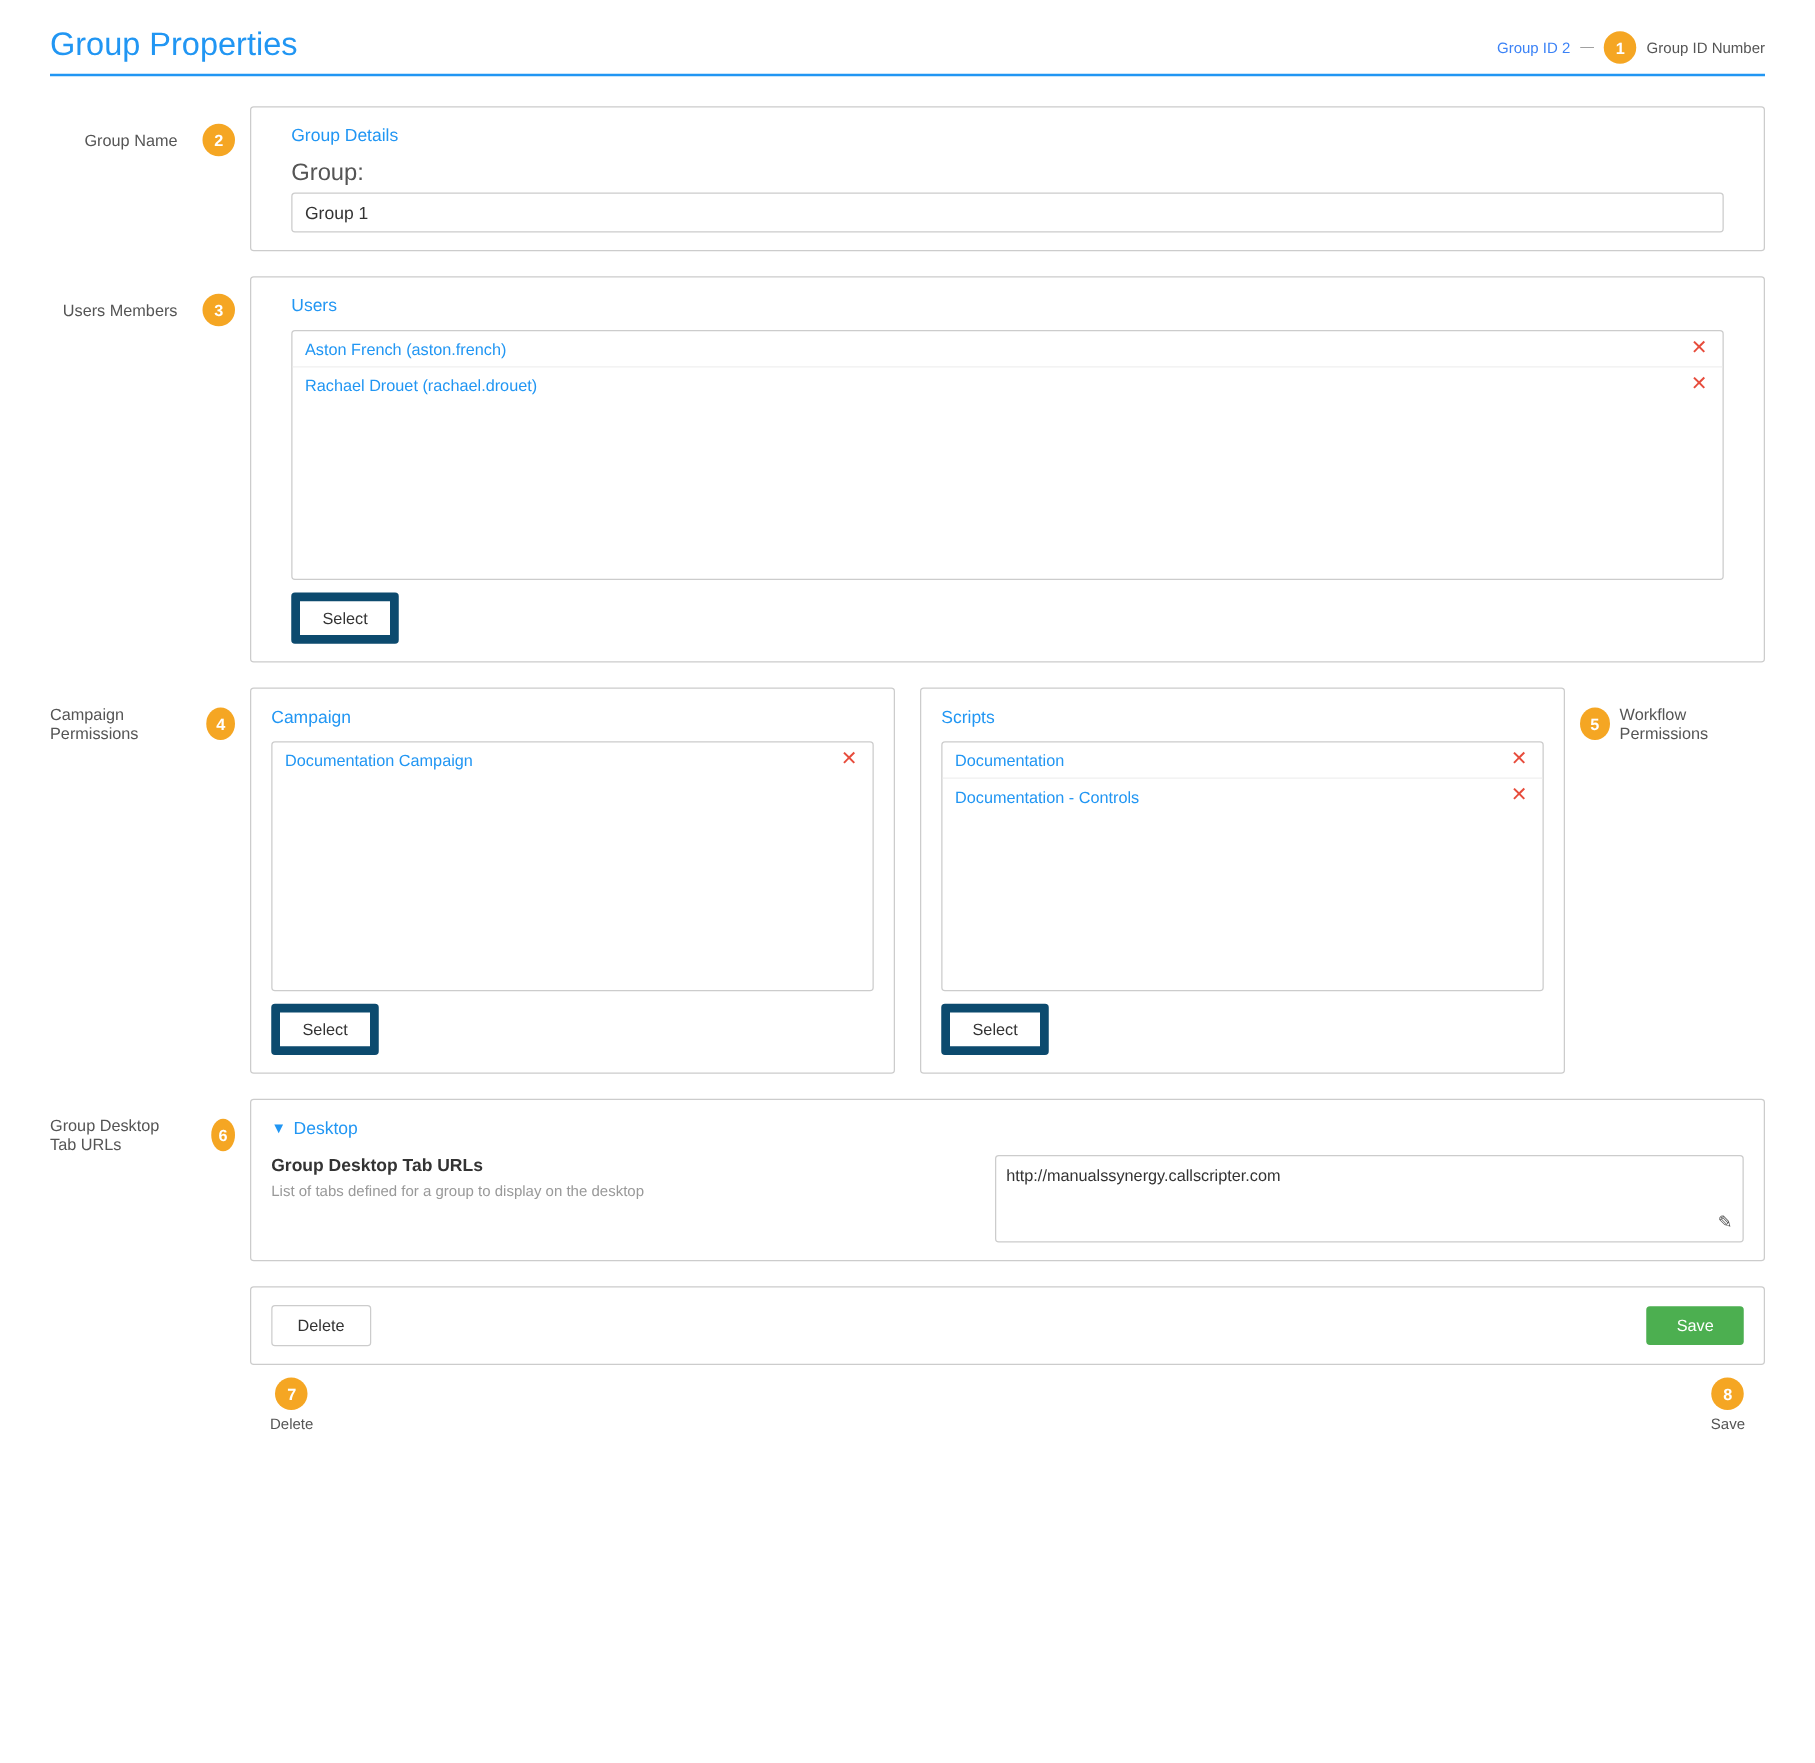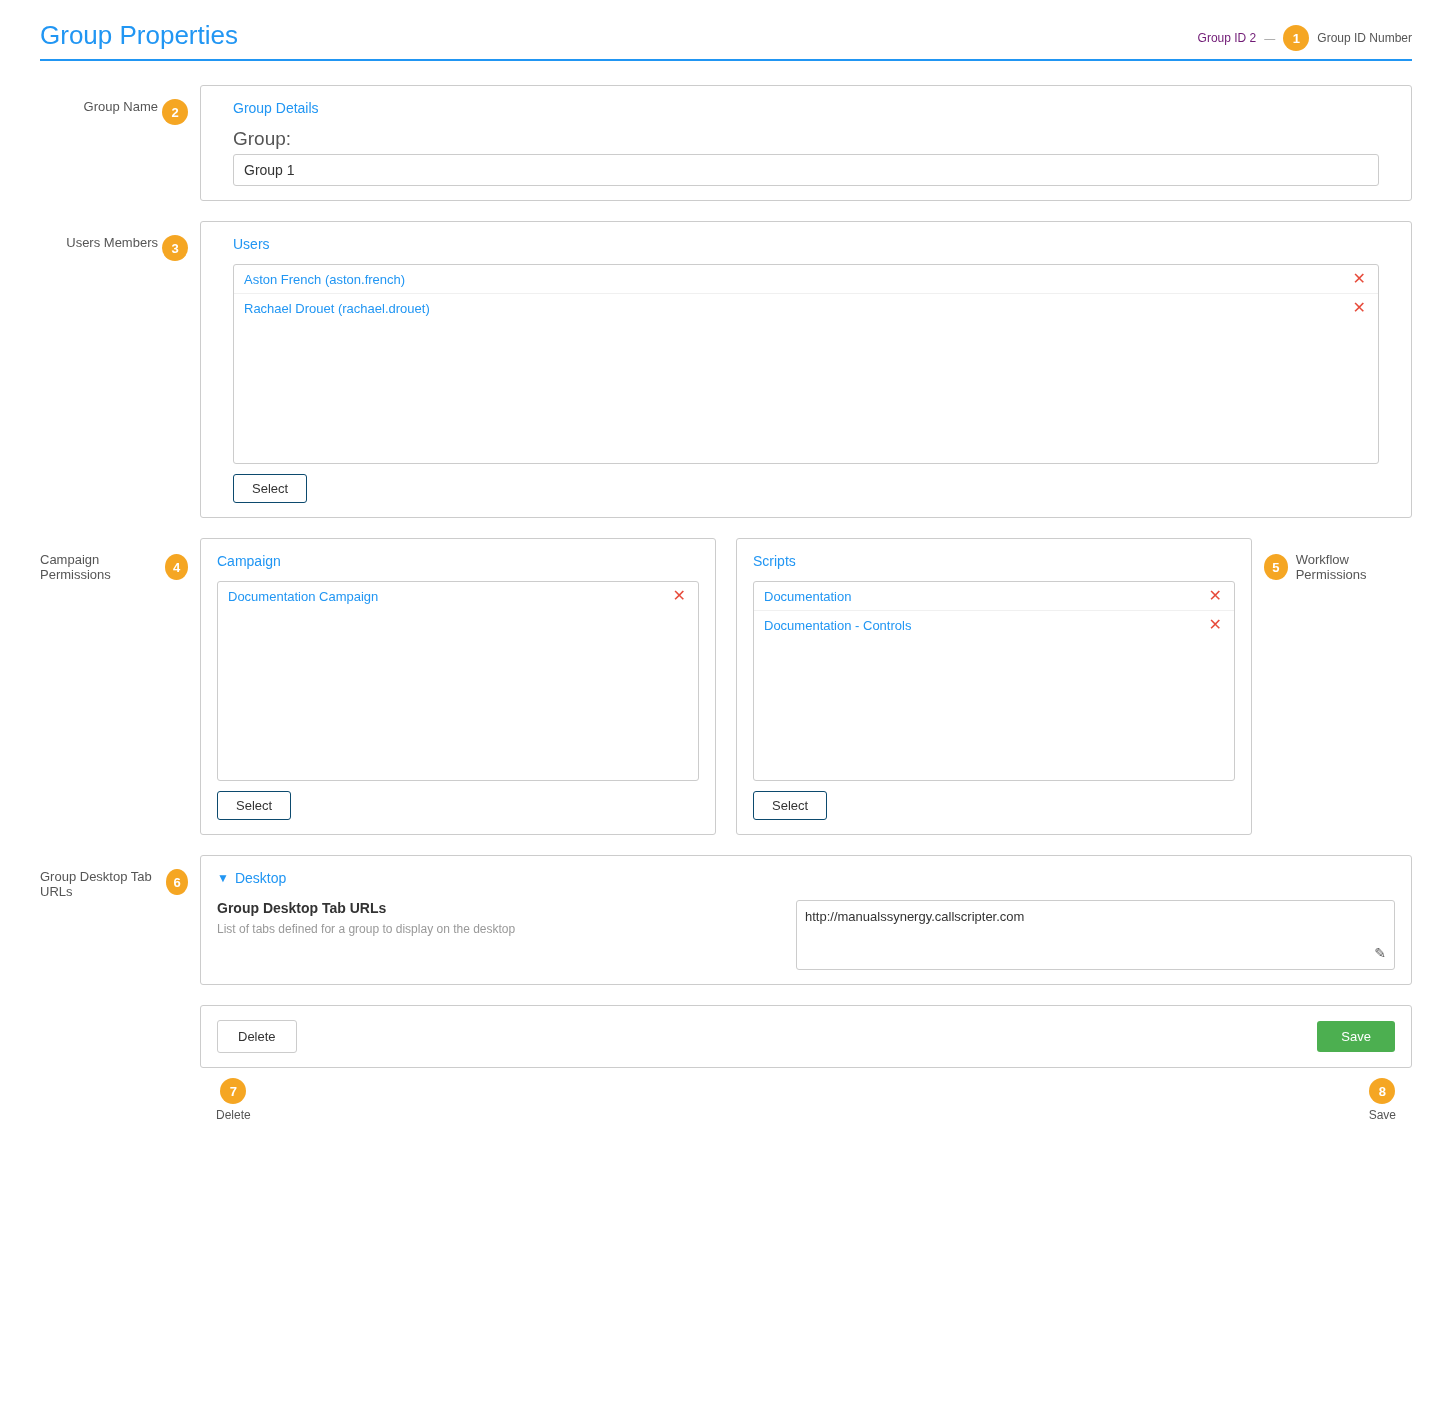--- a/index.html
+++ b/index.html
@@ -24,21 +24,21 @@
       font-weight: normal;
     }
     .header-right {
       display: flex;
       align-items: center;
       gap: 8px;
       font-size: 12px;
       color: #555;
     }
     .group-id-label {
-      color: #701a75;
+      color: #3b82f6;
       font-size: 12px;
       margin-left: 48px;
     }
     .badge-circle {
       width: 26px;
       height: 26px;
       border-radius: 50%;
       background: #F5A623;
       color: #fff;
       font-size: 13px;
@@ -52,21 +52,22 @@
     .section-row {
       display: flex;
       align-items: flex-start;
       margin-bottom: 20px;
       position: relative;
     }
     .section-label {
       width: 160px;
       min-width: 160px;
       display: flex;
-      gap: 4px;
+      align-items: center;
+      gap: 20px;
       padding-top: 14px;
       font-size: 13px;
       color: #555;
       justify-content: flex-end;
       padding-right: 12px;
     }
     .section-content {
       flex: 1;
       border: 1px solid #ccc;
       border-radius: 3px;
@@ -118,21 +119,21 @@
       background: none;
       border: none;
       cursor: pointer;
       color: #e74c3c;
       font-size: 16px;
       padding: 0 2px;
       line-height: 1;
     }
     .select-btn {
       background: #fff;
-      border: 1px solid #0c4a6e;
+      border: 7px solid #0c4a6e;
       border-radius: 3px;
       padding: 6px 18px;
       font-size: 13px;
       cursor: pointer;
       color: #333;
     }
 
     
     .campaign-row {
       display: flex;

